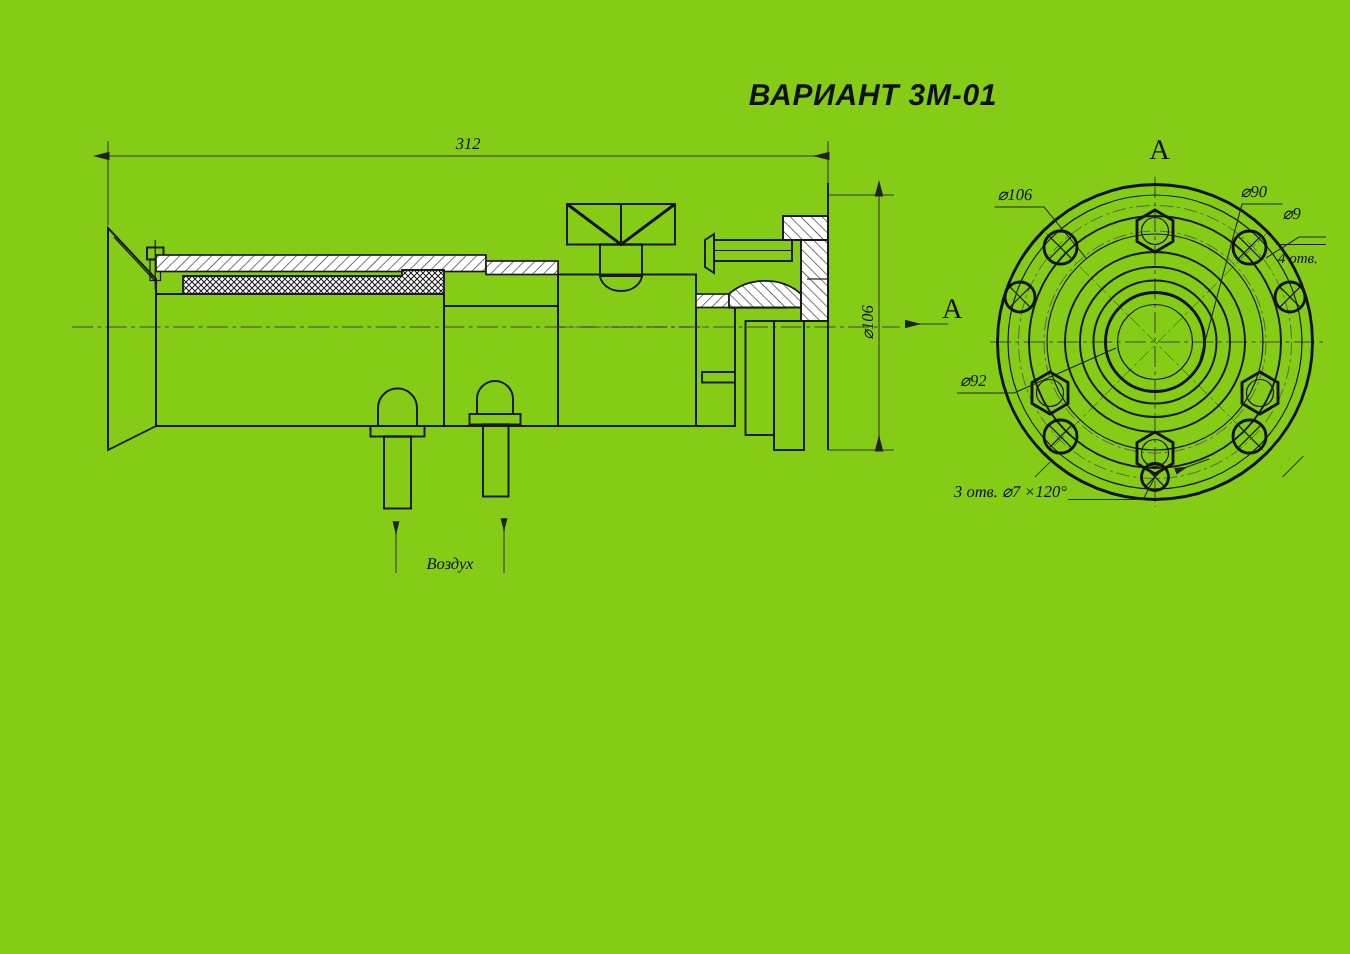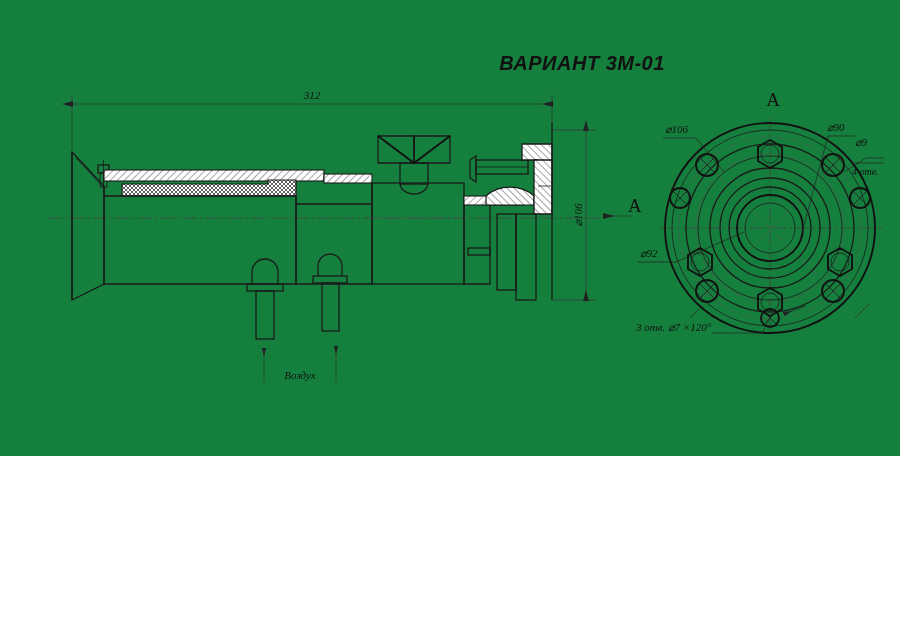--- a/index.html
+++ b/index.html
@@ -1,18 +1,18 @@
 <!DOCTYPE html>
 <html><head>
 <meta charset="utf-8">
 <style>
   html,body{margin:0;padding:0;background:#ffffff;}
   body{width:900px;height:636px;overflow:hidden;
        font-family:"Liberation Sans",sans-serif;color:#111;}
-  #stage{position:relative;width:900px;height:456px;background:#15803d;}
+  #stage{position:relative;width:900px;height:636px;background:#84cc16;}
   svg{display:block;position:absolute;top:0;left:0;}
   .lbl{font-family:"Liberation Serif",serif;font-style:italic;font-size:11px;fill:#111;}
   .lbl-sm{font-family:"Liberation Serif",serif;font-style:italic;font-size:10px;fill:#111;}
   .ttl{font-family:"Liberation Sans",sans-serif;font-style:italic;font-weight:bold;
        font-size:20px;fill:#111;letter-spacing:.5px;}
   .secA{font-family:"Liberation Serif",serif;font-size:19px;fill:#111;}
   .thin{fill:none;stroke:#1a1a1a;stroke-width:.8;}
   .med{fill:none;stroke:#1a1a1a;stroke-width:1.3;}
   .thick{fill:none;stroke:#111;stroke-width:1.9;}
   .ctr{fill:none;stroke:#444;stroke-width:.7;stroke-dasharray:14 3 2.5 3;}

